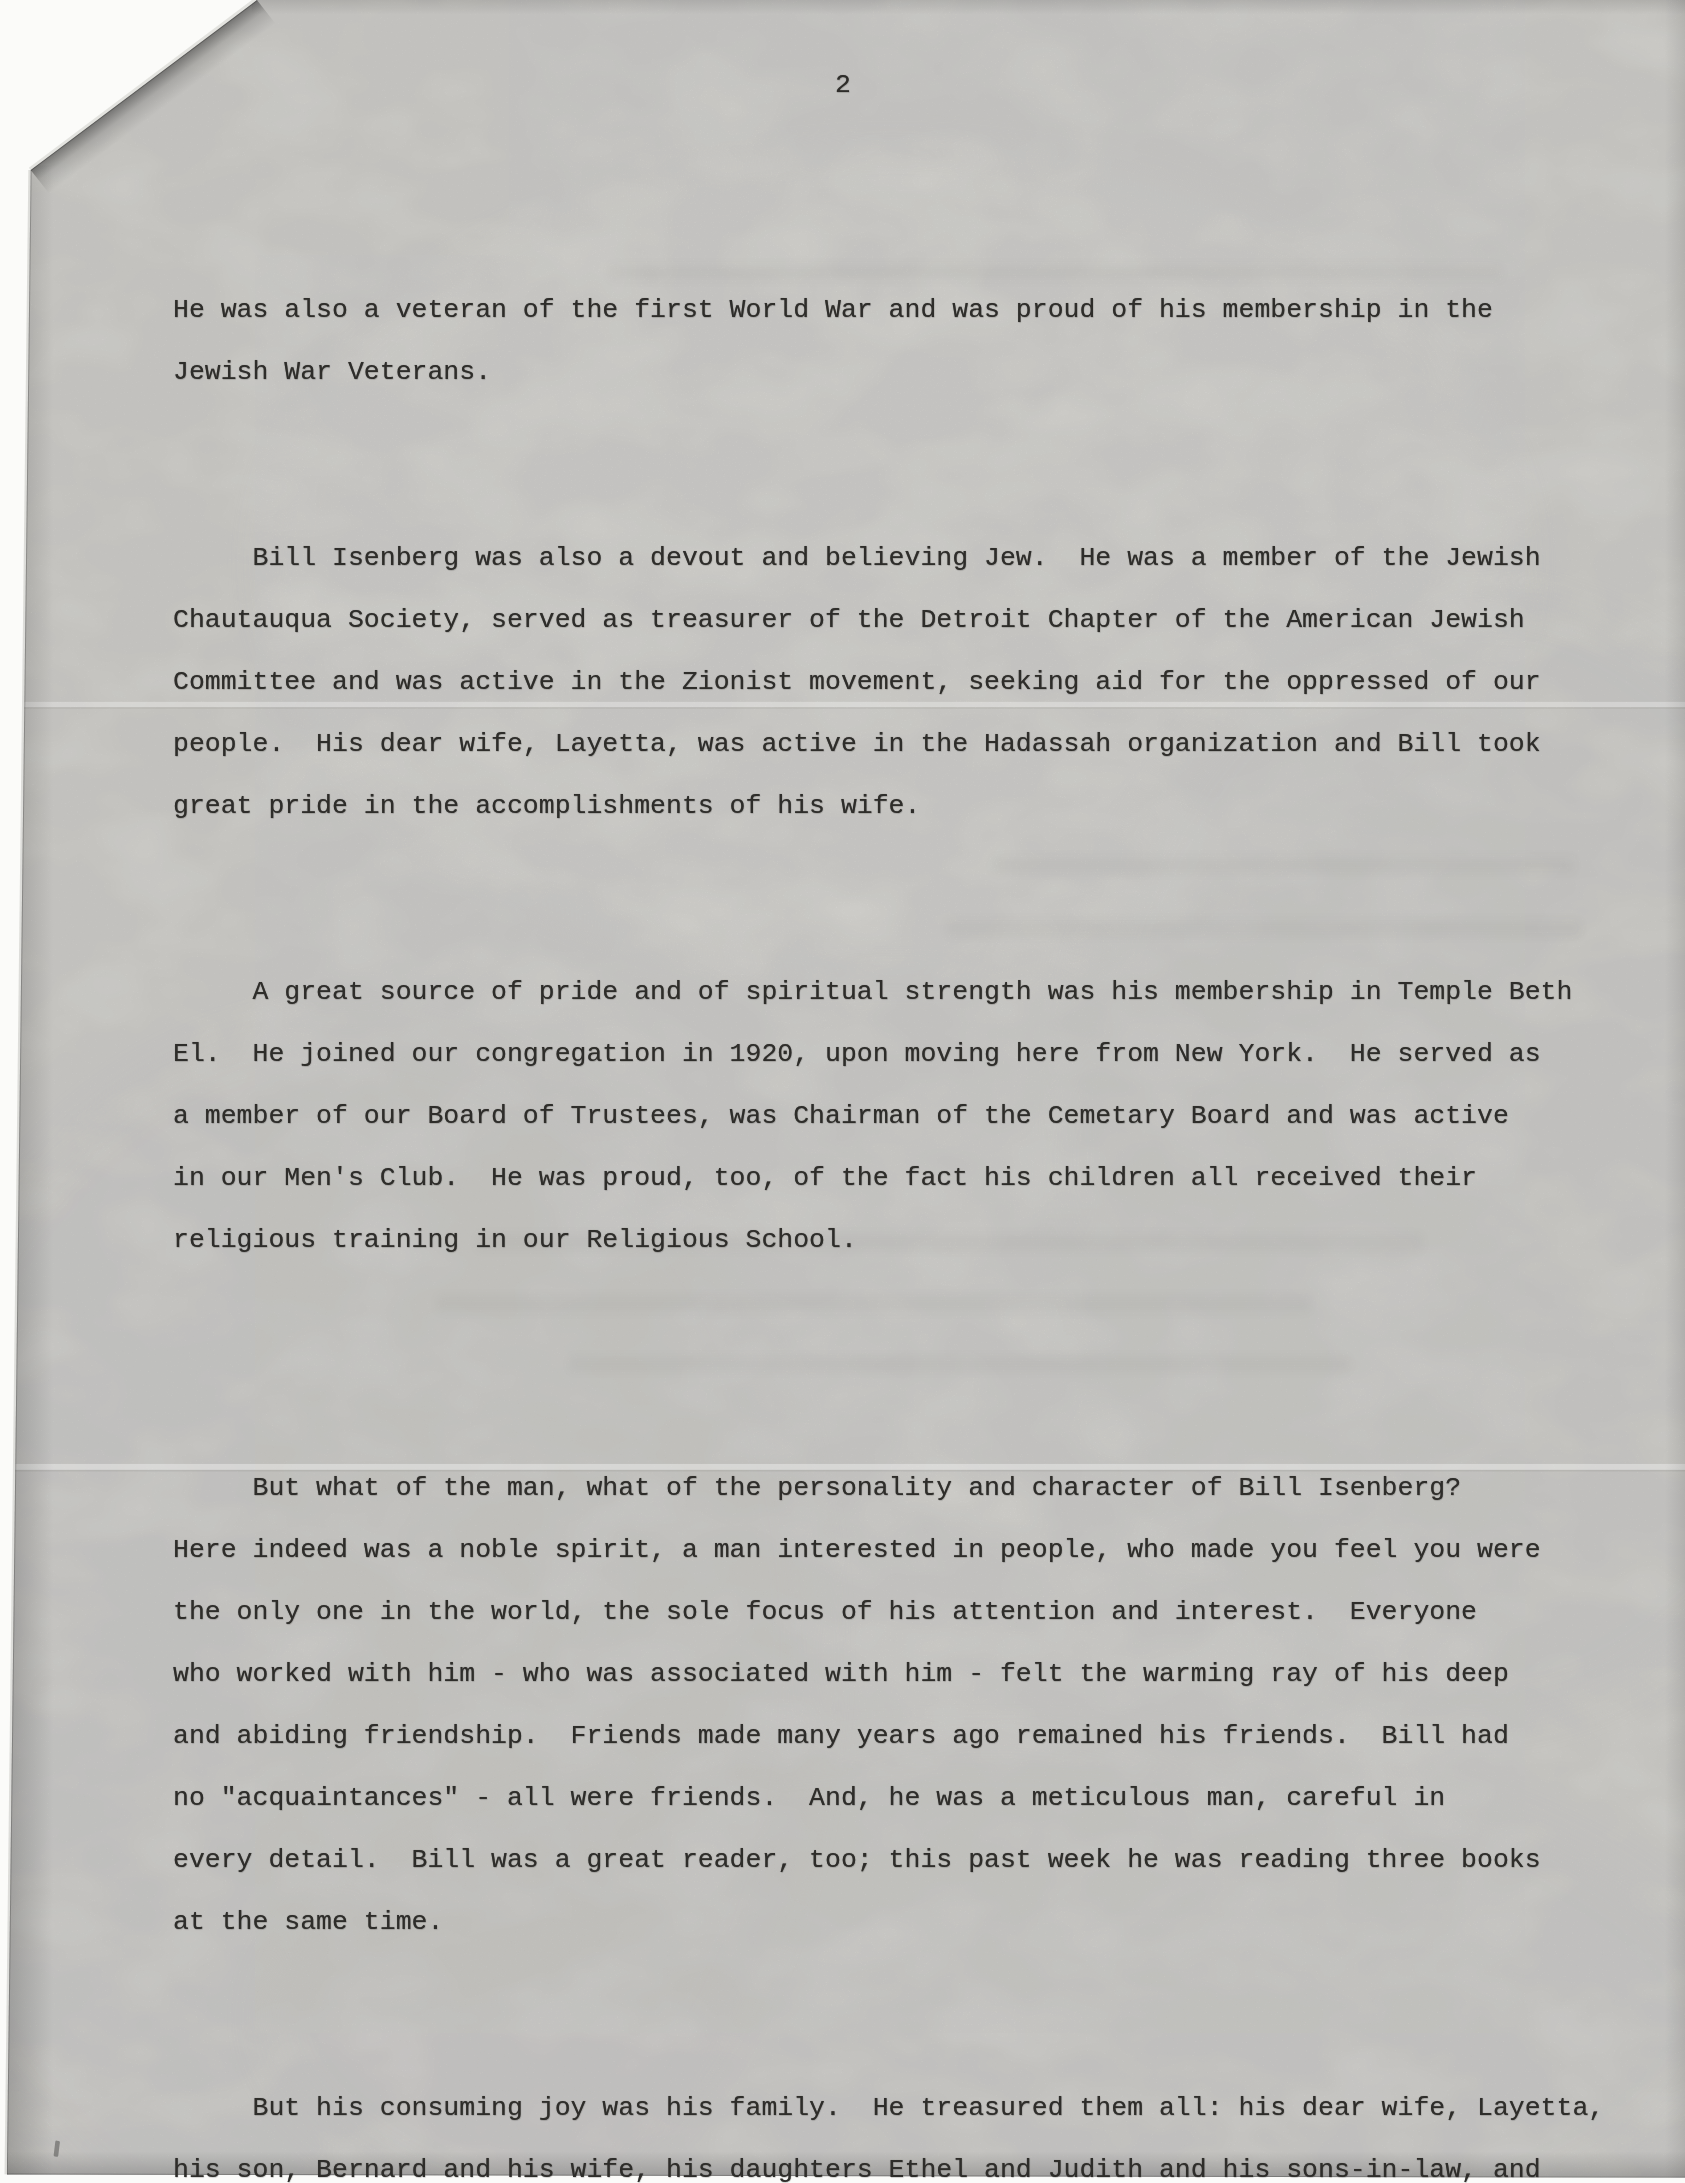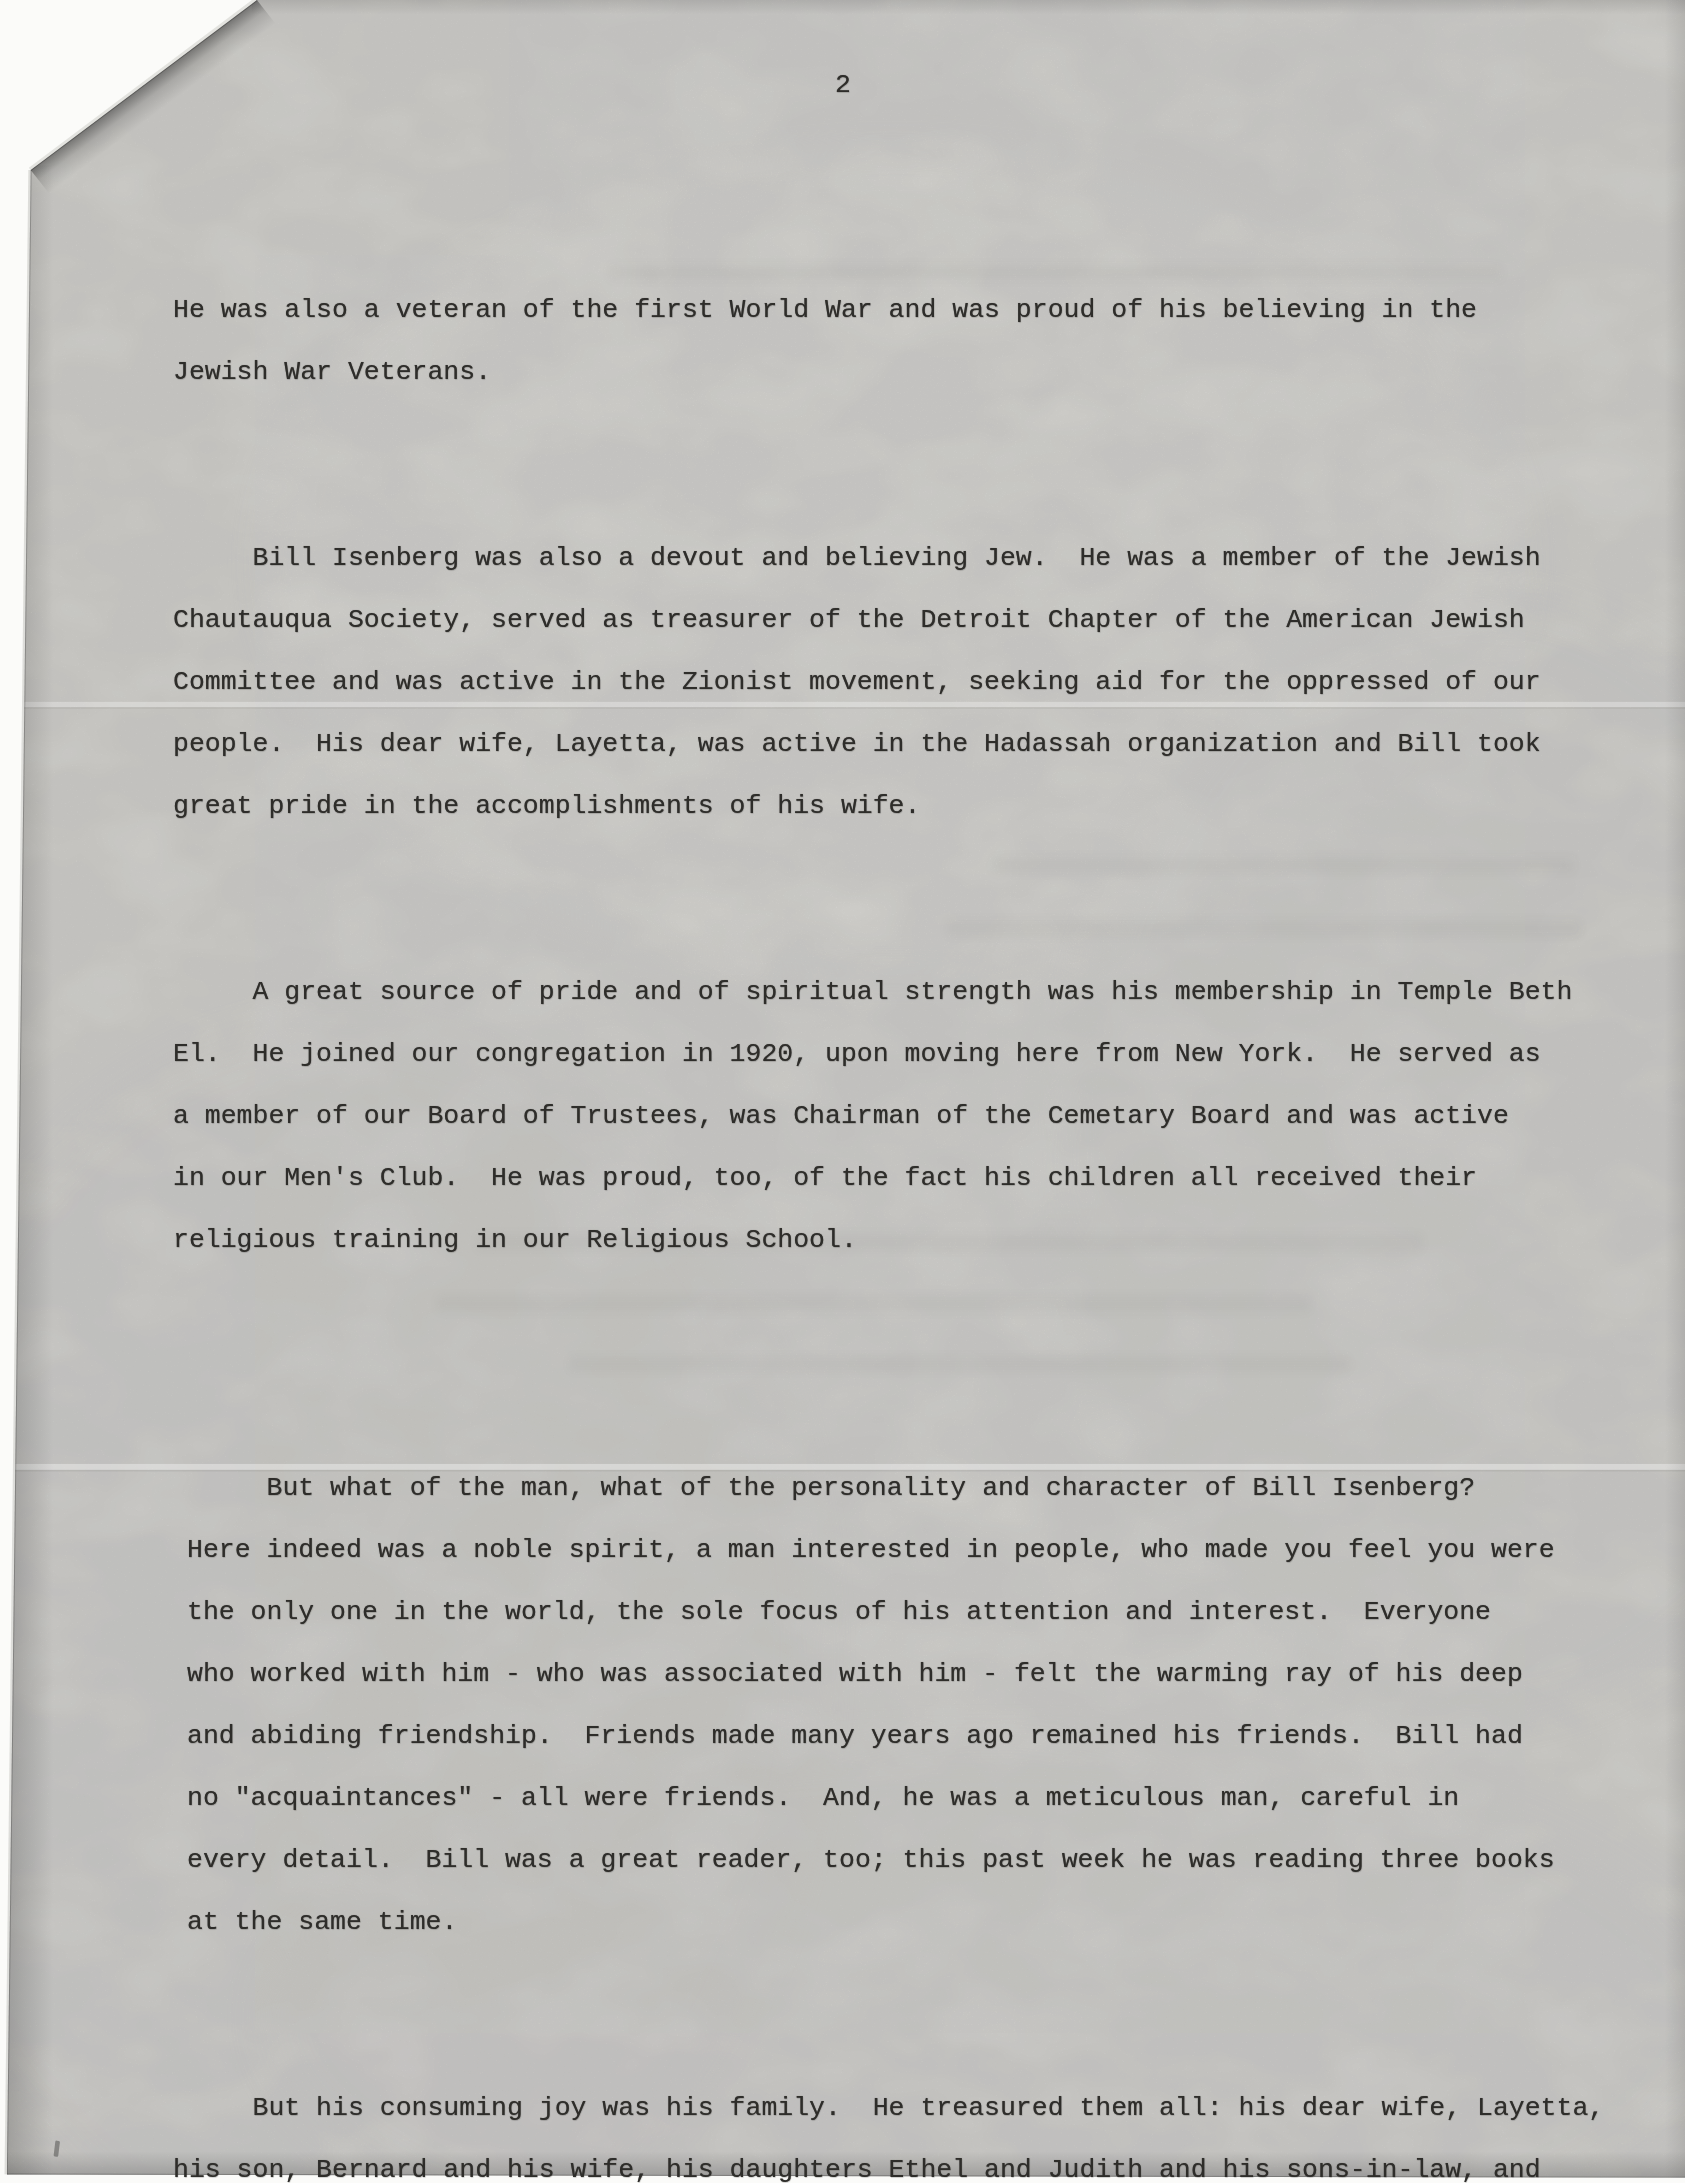--- a/index.html
+++ b/index.html
@@ -26,21 +26,21 @@
     font-size: 26.5px; line-height: 62px;
     white-space: pre;
   }
   .text-block {
     position: absolute;
     left: 173px; top: 155px;
     font-size: 26.5px; line-height: 62px;
     white-space: pre;
   }
   .para { white-space: pre; }
-  .para.gap-before { margin-top: 62px; margin-left: 14px; }
+  .para.gap-before { margin-top: 62px; }
 </style>
 </head>
 <body>
 
 <svg class="sheet-svg" viewBox="0 0 2548 3300" aria-hidden="true">
   <defs>
     <clipPath id="paperClip">
       <path d="M388,0 L2548,0 L2548,3292 L10,3287 L46,257 Z"></path>
     </clipPath>
     <linearGradient id="foldShade" gradientUnits="userSpaceOnUse" x1="218" y1="128" x2="245" y2="164">
@@ -128,21 +128,21 @@
     <path d="M46,257 L10,3287" stroke="rgba(30,30,30,0.25)" stroke-width="3" fill="none"></path>
     <path d="M10,3287 L2548,3292" stroke="rgba(30,30,30,0.28)" stroke-width="3" fill="none"></path>
 
     <rect x="82" y="3236" width="7" height="24" rx="2" fill="#4a4a47" opacity="0.5" transform="rotate(7 85 3248)"></rect>
   </g>
 </svg>
 
 <div class="text-layer">
   <div class="page-number">2</div>
   <div class="text-block">
-    <div class="para">He was also a veteran of the first World War and was proud of his believing in the
+    <div class="para">He was also a veteran of the first World War and was proud of his membership in the
 Jewish War Veterans.</div>
     <div class="para">     Bill Isenberg was also a devout and believing Jew.  He was a member of the Jewish
 Chautauqua Society, served as treasurer of the Detroit Chapter of the American Jewish
 Committee and was active in the Zionist movement, seeking aid for the oppressed of our
 people.  His dear wife, Layetta, was active in the Hadassah organization and Bill took
 great pride in the accomplishments of his wife.</div>
     <div class="para">     A great source of pride and of spiritual strength was his membership in Temple Beth
 El.  He joined our congregation in 1920, upon moving here from New York.  He served as
 a member of our Board of Trustees, was Chairman of the Cemetary Board and was active
 in our Men's Club.  He was proud, too, of the fact his children all received their

